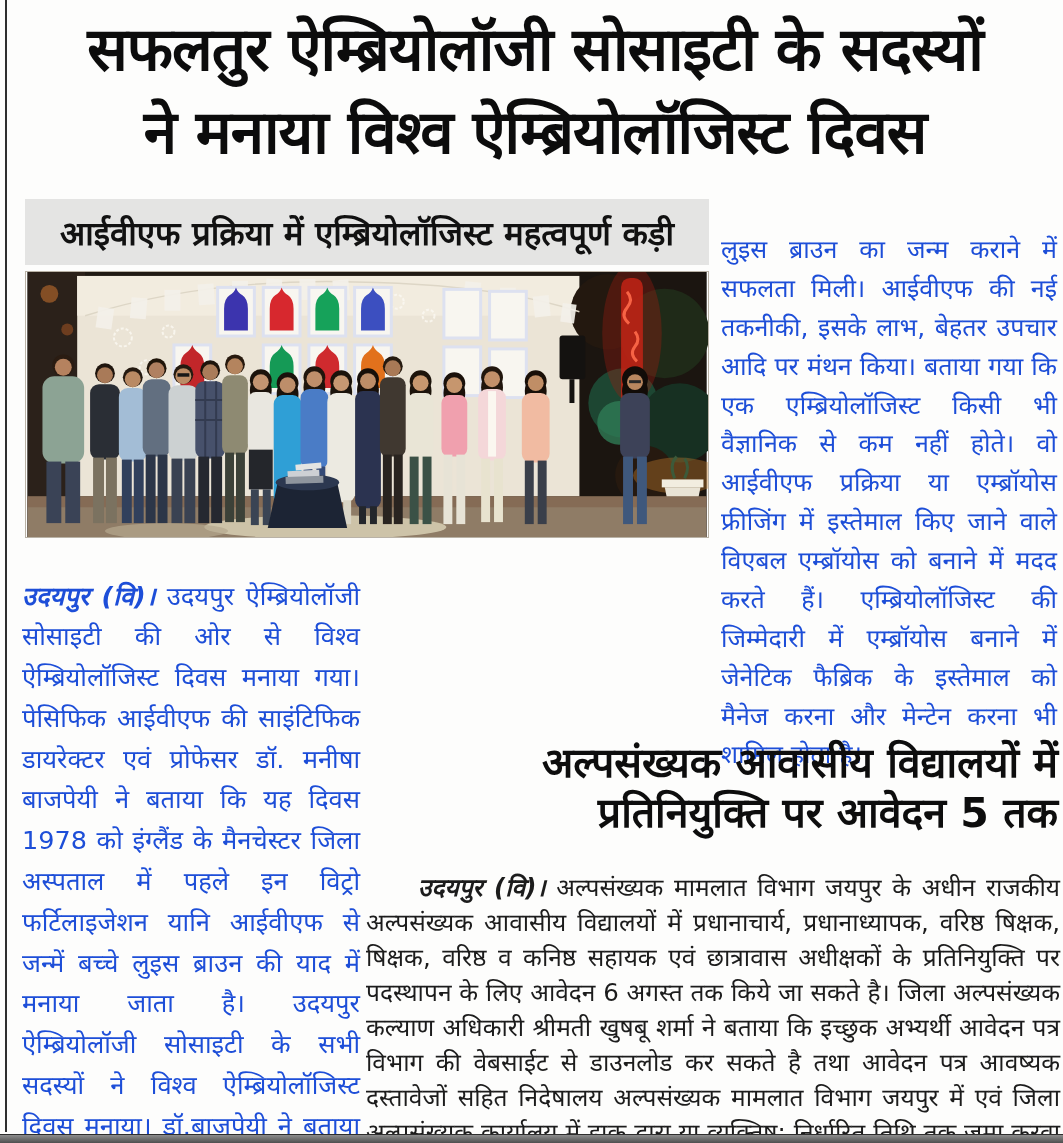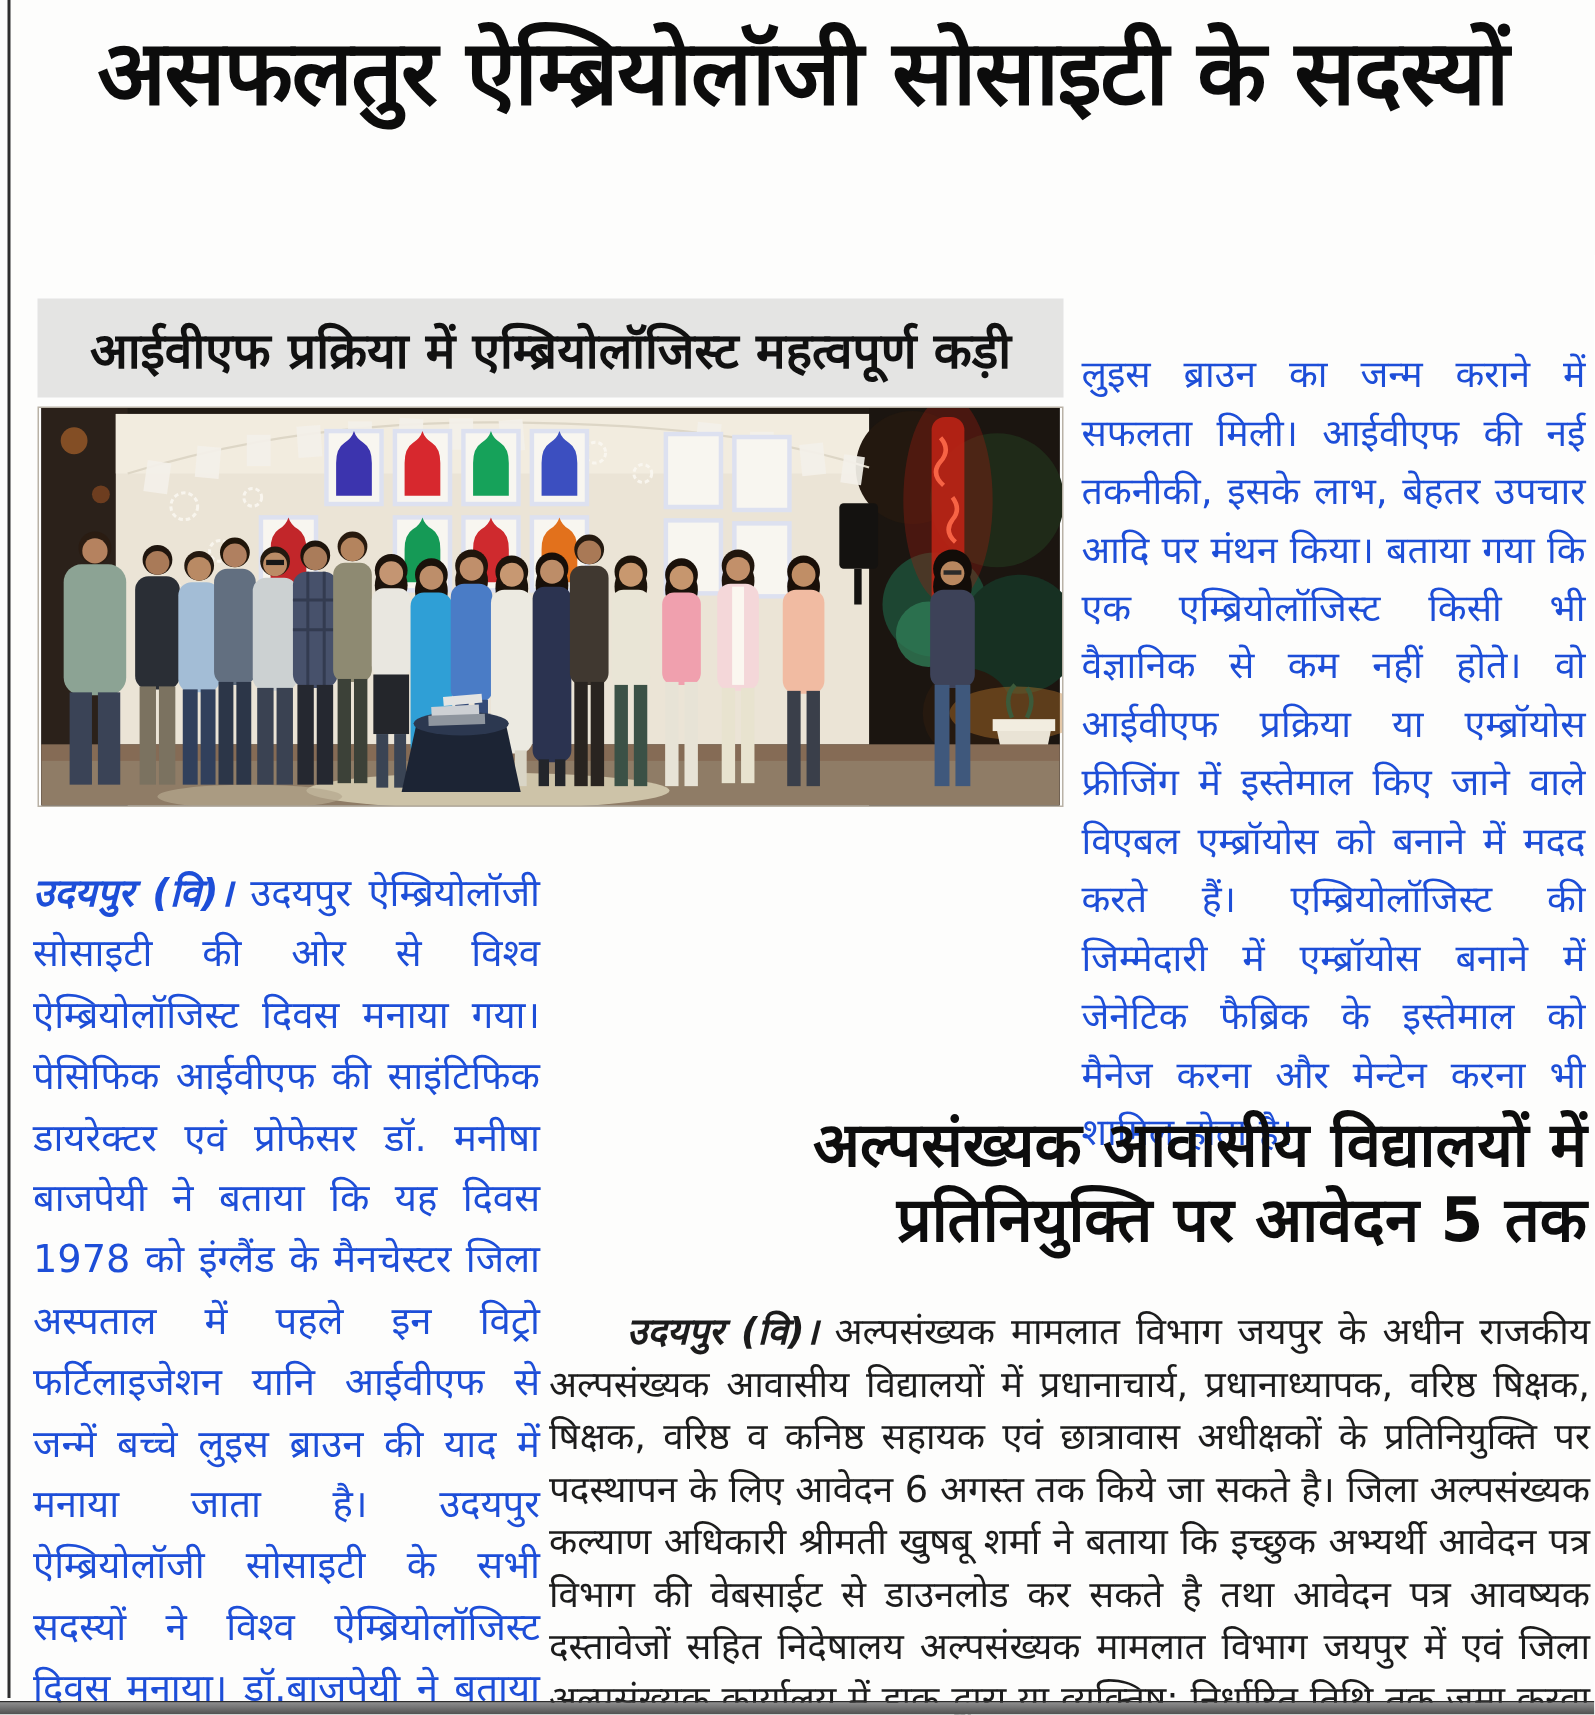--- a/index.html
+++ b/index.html
@@ -38,21 +38,22 @@
     background:linear-gradient(#8d8d8d,#474747); border-top:1px solid #2e2e2e;
   }
 </style>
 </head>
 <body>
 
 <div class="page">
   <div class="left-rule"></div>
 
   <div class="headline">
-    <div>असफलतुर ऐम्ब्रियोलॉजी सोसाइटी के सदस्यों</div>
+    <div>सफलतुर ऐम्ब्रियोलॉजी सोसाइटी के सदस्यों</div>
+    <div>ने मनाया विश्व ऐम्ब्रियोलॉजिस्ट दिवस</div>
   </div>
 
   <div class="subhead">आईवीएफ प्रक्रिया में एम्ब्रियोलॉजिस्ट महत्वपूर्ण कड़ी</div>
 
   <div class="photo-wrap">
     <svg width="682" height="265" viewBox="0 0 684 267" xmlns="http://www.w3.org/2000/svg">
       <defs>
         <path id="arch" d="M8,45 V23 Q8,13 13.5,9.5 Q18.5,6.5 20,1.5 Q21.5,6.5 26.5,9.5 Q32,13 32,23 V45 Z"></path>
         <g id="fr">
           <rect width="40" height="52" fill="#dde1f0"></rect>

